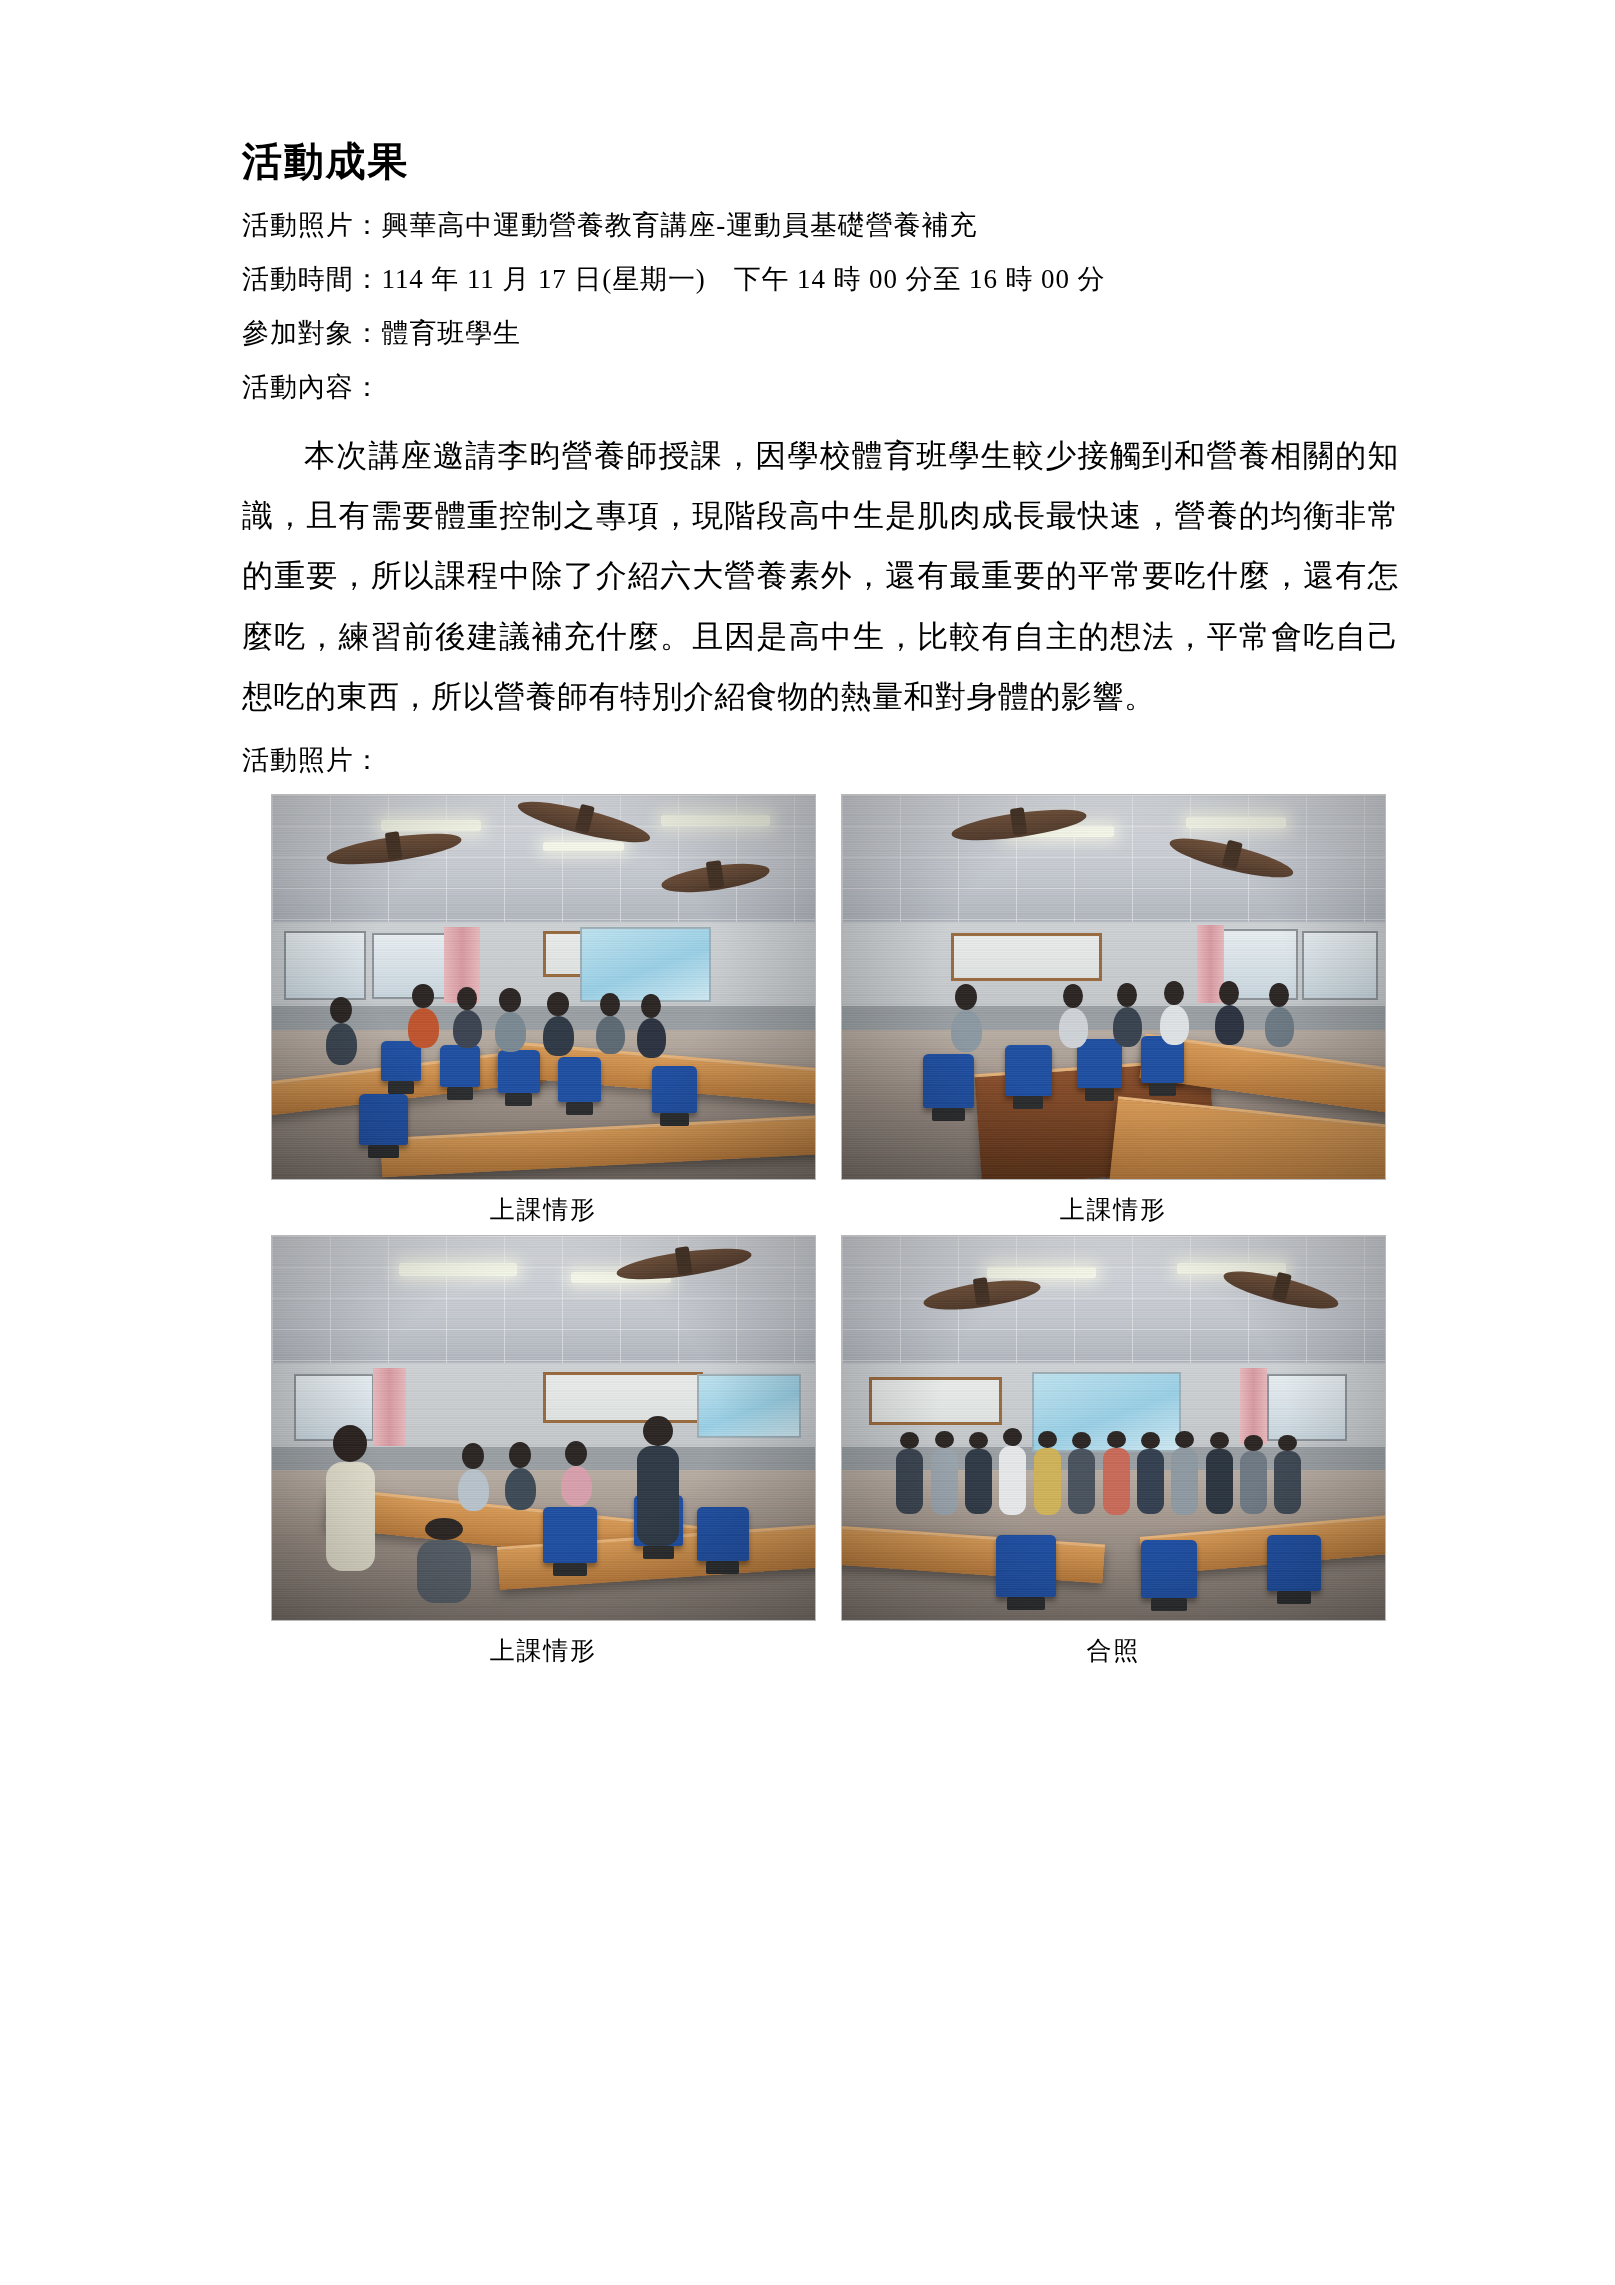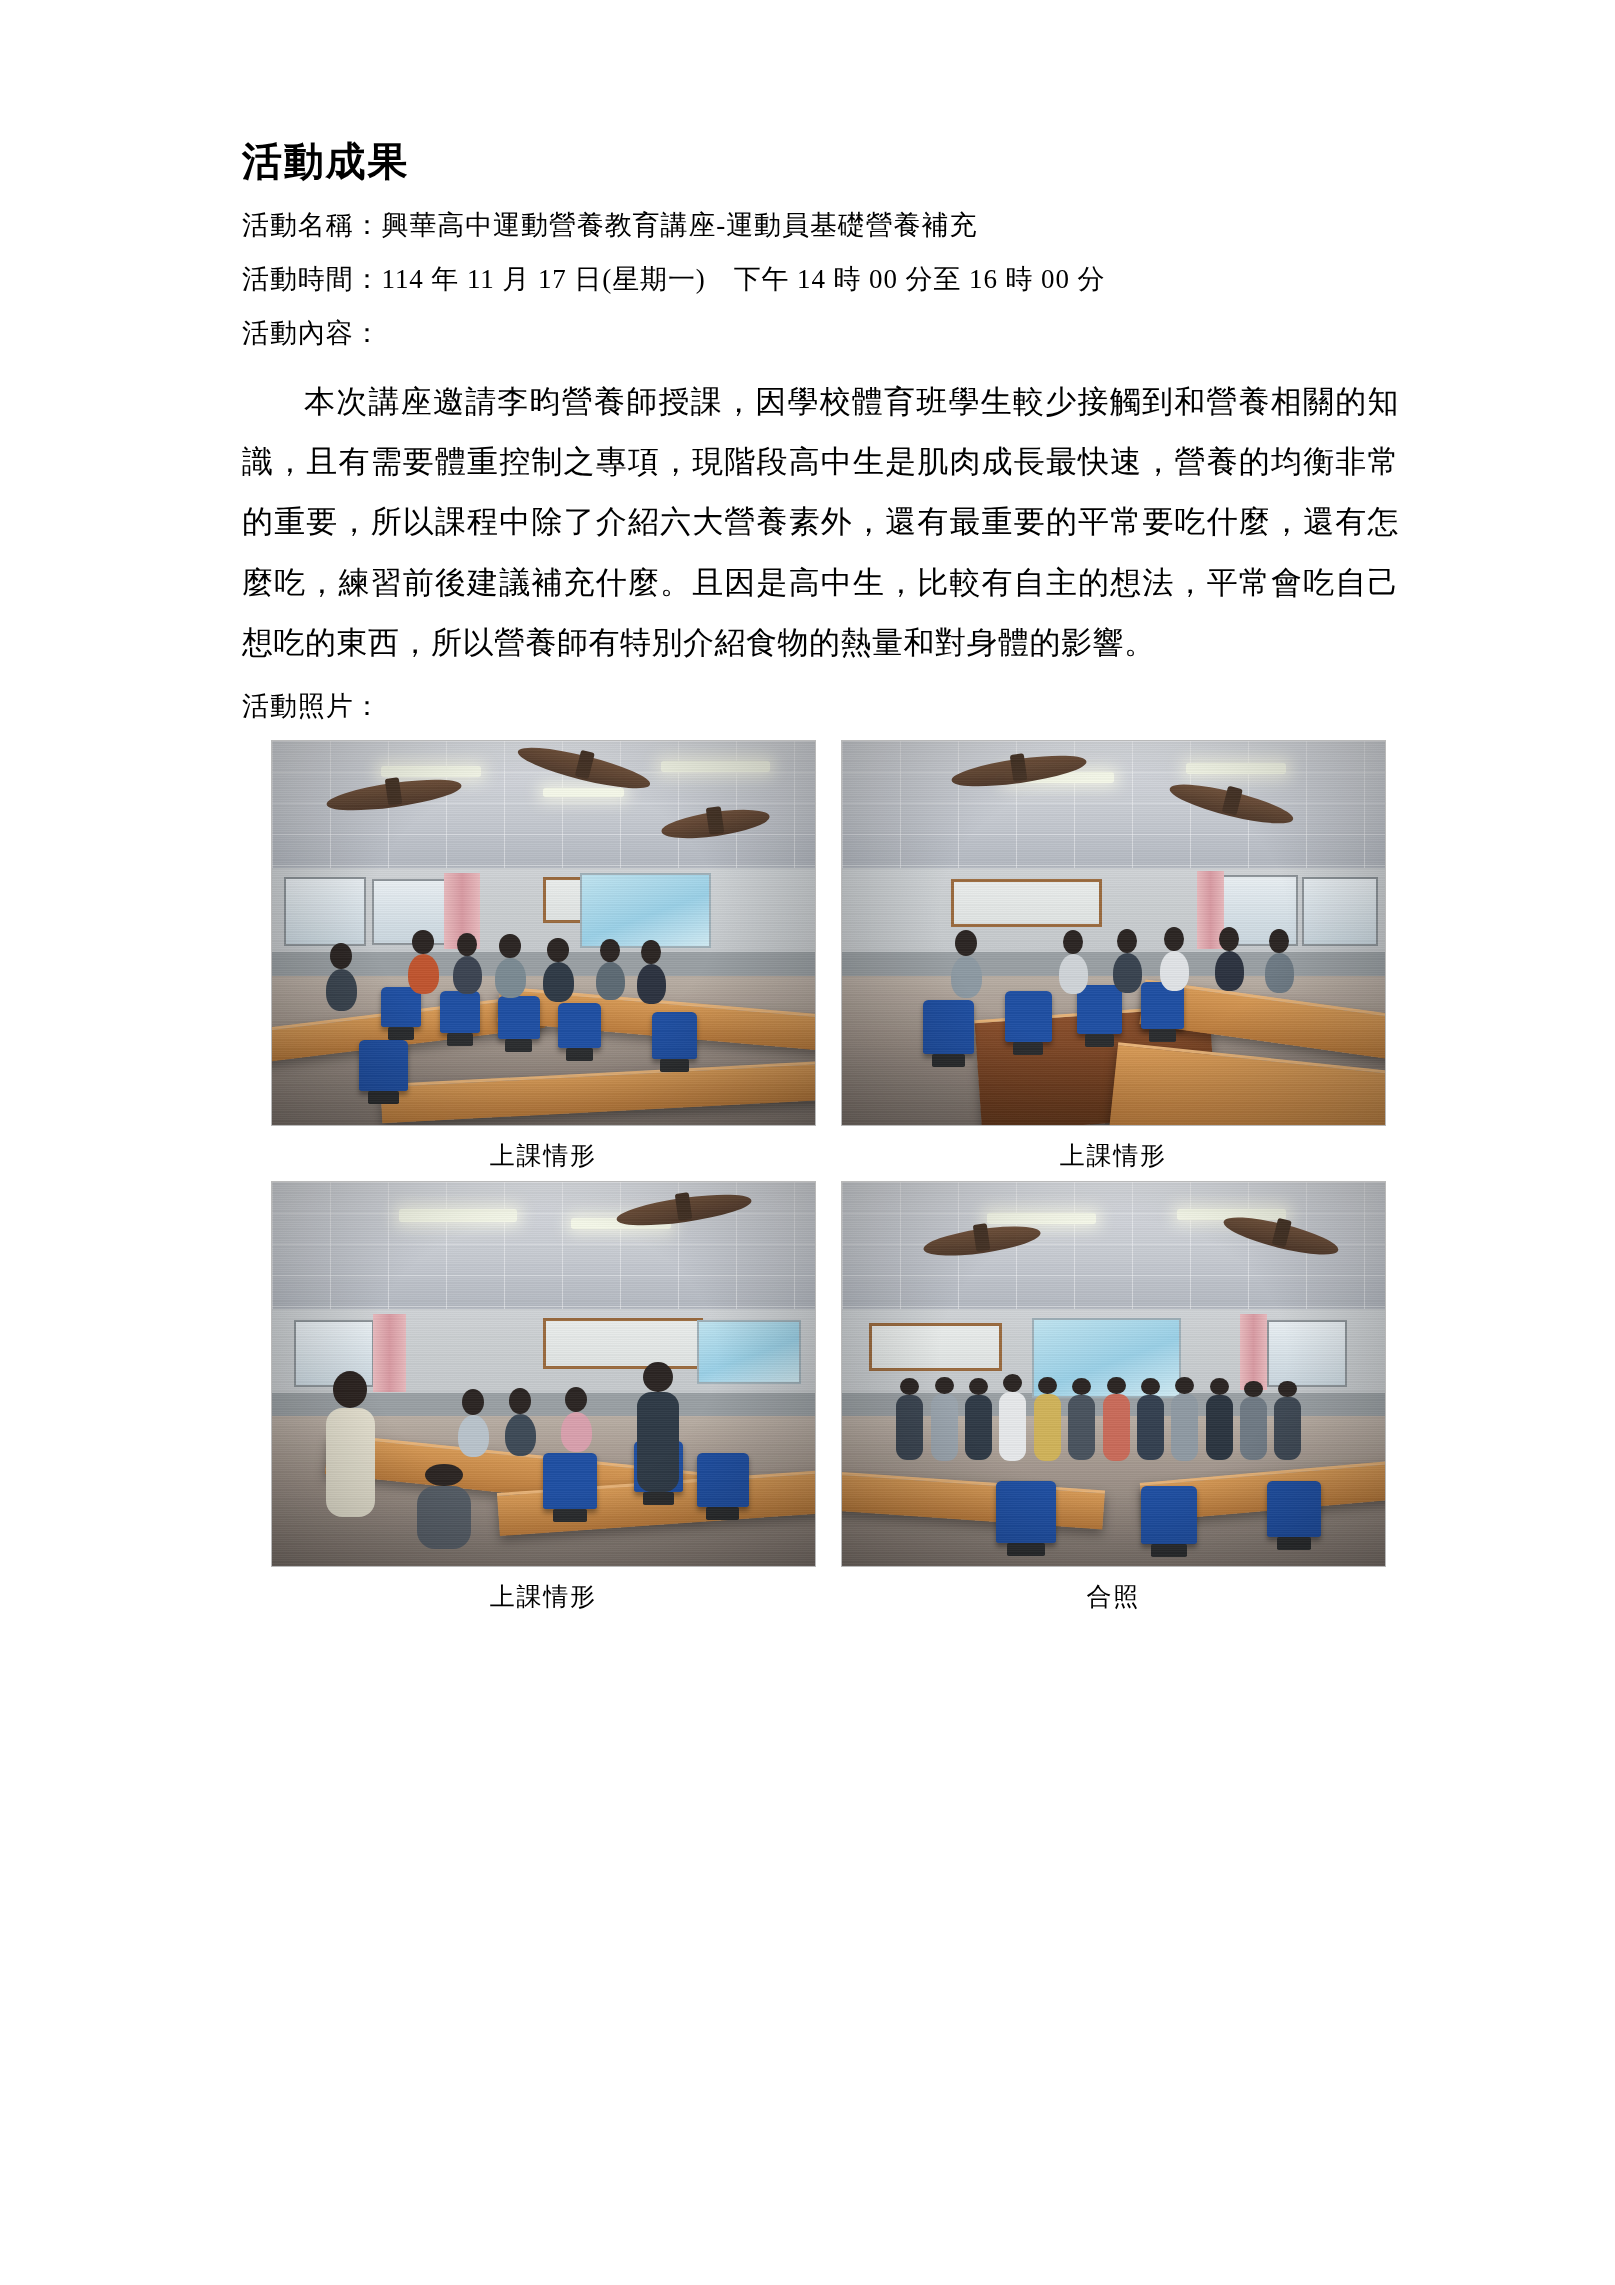--- a/index.html
+++ b/index.html
@@ -186,22 +186,23 @@
     pointer-events: none;
   }
 </style>
 </head>
 <body>
 
 <div class="page">
 
   <h1 class="doc-title">活動成果</h1>
 
-  <p class="meta-line">活動名稱：興華高中運動營養教育講座-運動員基礎營養補充</p>
+  <p class="meta-line">活動照片：興華高中運動營養教育講座-運動員基礎營養補充</p>
   <p class="meta-line">活動時間：114 年 11 月 17 日(星期一)　下午 14 時 00 分至 16 時 00 分</p>
+  <p class="meta-line">參加對象：體育班學生</p>
   <p class="meta-line tight">活動內容：</p>
 
   <p class="body-para">本次講座邀請李昀營養師授課，因學校體育班學生較少接觸到和營養相關的知識，且有需要體重控制之專項，現階段高中生是肌肉成長最快速，營養的均衡非常的重要，所以課程中除了介紹六大營養素外，還有最重要的平常要吃什麼，還有怎麼吃，練習前後建議補充什麼。且因是高中生，比較有自主的想法，平常會吃自己想吃的東西，所以營養師有特別介紹食物的熱量和對身體的影響。</p>
 
   <p class="photos-label">活動照片：</p>
 
   <div class="photo-grid">
 
     <div class="photo-cell">
       <div class="photo-frame">

